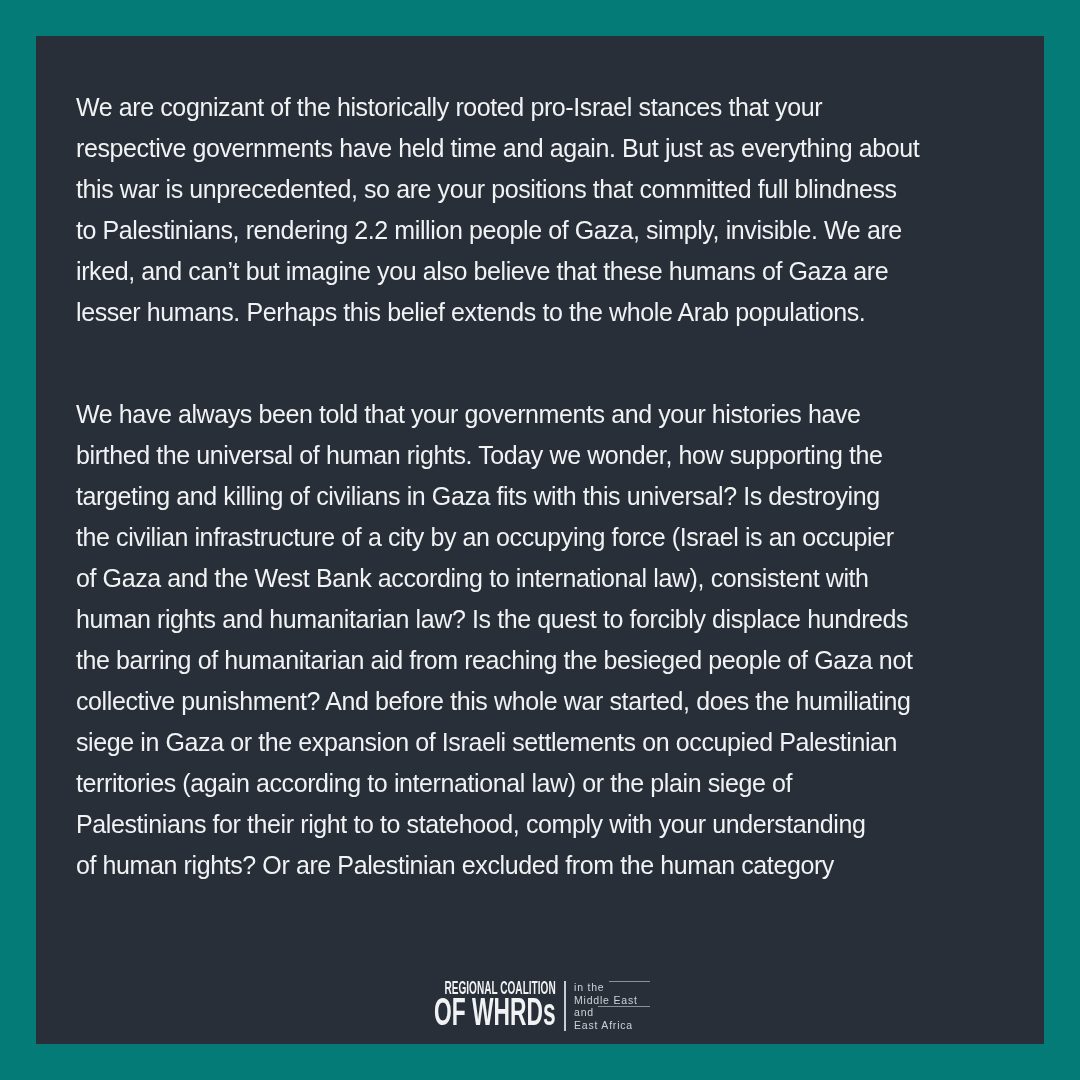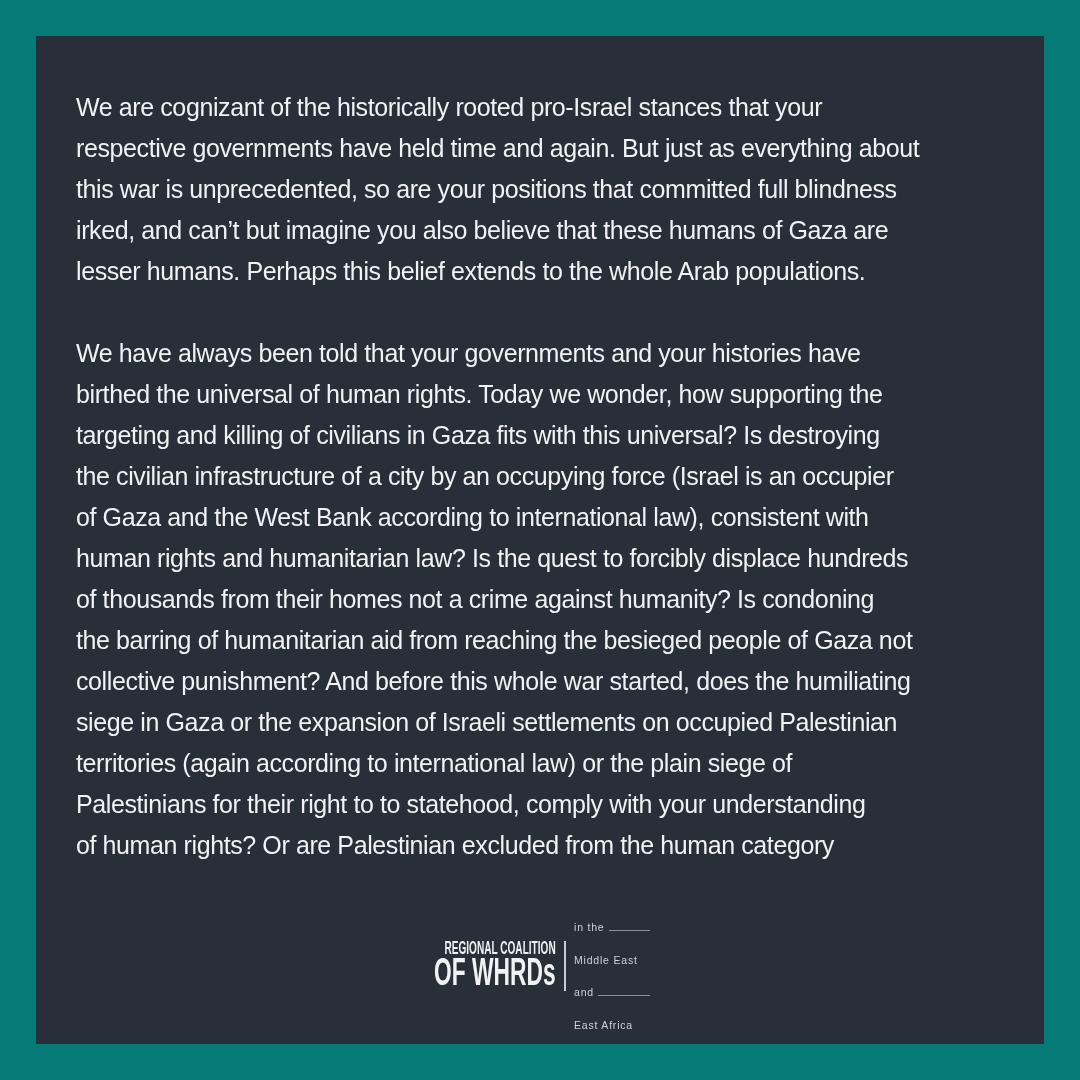--- a/index.html
+++ b/index.html
@@ -17,21 +17,21 @@
   }
   .card{
     position:absolute;left:36px;top:36px;right:36px;bottom:36px;
     background:var(--card);overflow:hidden;
   }
   .text-block{
     position:absolute;left:40px;top:51px;right:20px;
     color:var(--text);
     font-size:25px;line-height:41px;letter-spacing:-0.4px;
   }
-  .paragraph + .paragraph{margin-top:41px;}
+  .paragraph + .paragraph{margin-top:61px;}
   .text-line{white-space:nowrap;}
   
   .logo{
     position:absolute;left:50%;bottom:13px;transform:translateX(-50%);
     display:flex;align-items:center;color:var(--text);
   }
   .logo-left{
     position:relative;width:126px;height:48px;
   }
   .logo-line1{
@@ -45,46 +45,46 @@
     transform:scaleX(0.60);transform-origin:right center;
   }
   .logo-divider{
     width:2px;height:50px;background:#C7CDD2;margin:0 8px;flex:none;
   }
   .logo-region{
     width:76px;display:flex;flex-direction:column;justify-content:center;
     color:var(--logo-muted);
     font-size:10.5px;line-height:12.5px;letter-spacing:0.8px;
   }
-  .logo-region-row{display:flex;align-items:flex-end;white-space:nowrap;margin-top:20px;}
+  .logo-region-row{display:flex;white-space:nowrap;}
   .logo-region-row .rule{
     flex:1;height:1px;background:var(--rule);margin-left:4px;margin-bottom:3px;min-width:8px;
   }
 </style>
 </head>
 <body>
 
 <div class="canvas">
   <div class="card">
     <div class="text-block">
         <div class="paragraph">
           <div class="text-line">We are cognizant of the historically rooted pro-Israel stances that your</div>
           <div class="text-line">respective governments have held time and again. But just as everything about</div>
           <div class="text-line">this war is unprecedented, so are your positions that committed full blindness</div>
+          <div class="text-line">to Palestinians, rendering 2.2 million people of Gaza, simply, invisible. We are</div>
           <div class="text-line">irked, and can’t but imagine you also believe that these humans of Gaza are</div>
           <div class="text-line">lesser humans. Perhaps this belief extends to the whole Arab populations.</div>
         </div>
         <div class="paragraph">
           <div class="text-line">We have always been told that your governments and your histories have</div>
           <div class="text-line">birthed the universal of human rights. Today we wonder, how supporting the</div>
           <div class="text-line">targeting and killing of civilians in Gaza fits with this universal? Is destroying</div>
           <div class="text-line">the civilian infrastructure of a city by an occupying force (Israel is an occupier</div>
           <div class="text-line">of Gaza and the West Bank according to international law), consistent with</div>
           <div class="text-line">human rights and humanitarian law? Is the quest to forcibly displace hundreds</div>
-          <div class="text-line">of thousands from their homes not a crime against humanity? Is condoning</div>
           <div class="text-line">the barring of humanitarian aid from reaching the besieged people of Gaza not</div>
           <div class="text-line">collective punishment? And before this whole war started, does the humiliating</div>
           <div class="text-line">siege in Gaza or the expansion of Israeli settlements on occupied Palestinian</div>
           <div class="text-line">territories (again according to international law) or the plain siege of</div>
           <div class="text-line">Palestinians for their right to to statehood, comply with your understanding</div>
           <div class="text-line">of human rights? Or are Palestinian excluded from the human category</div>
         </div>
       </div>
     <div class="logo">
       <div class="logo-left">

